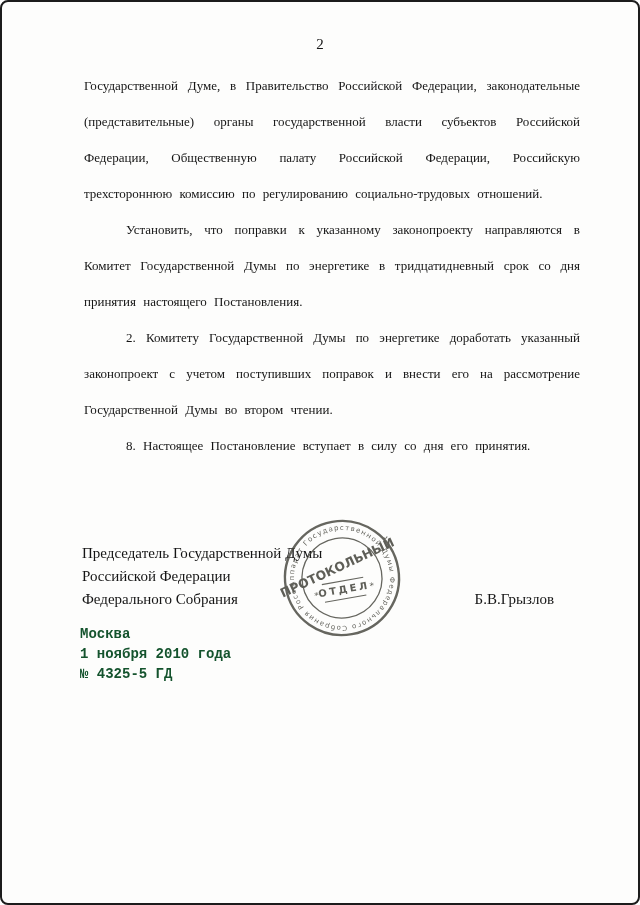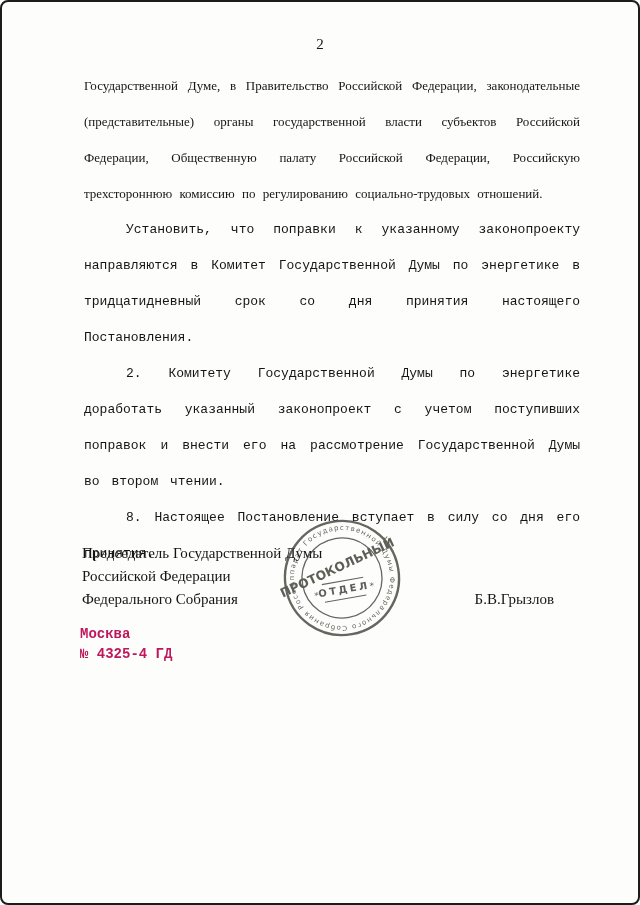--- a/index.html
+++ b/index.html
@@ -30,21 +30,21 @@
     position: absolute;
     top: 66px;
     left: 82px;
     width: 496px;
     font-size: 13px;
     line-height: 36px;
     text-align: justify;
     word-spacing: 4px;
   }
   .body-text p { margin: 0; }
-  .body-text p.indent { text-indent: 42px; font-family: Liberation Mono, monospace; }
+  .body-text p.indent { text-indent: 42px; }
 
   .signature {
     position: absolute;
     top: 540px;
     left: 80px;
     right: 64px;
     height: 80px;
     font-size: 15px;
   }
   .sig-title div { line-height: 23px; white-space: nowrap; }
@@ -64,21 +64,21 @@
   }
 
   .footer {
     position: absolute;
     top: 622px;
     left: 78px;
     font-family: "Liberation Mono", monospace;
     font-weight: bold;
     font-size: 14px;
     line-height: 20px;
-    color: #be185d;
+    color: #14532d;
   }
 </style>
 </head>
 <body>
 
 <div class="page">
 
   <div class="page-number">2</div>
 
   <div class="body-text">
@@ -111,16 +111,17 @@
         <text x="70" y="85" font-size="10" font-weight="bold" letter-spacing="2.5">ОТДЕЛ</text>
         <line x1="49" y1="91" x2="91" y2="91" stroke="#45453d" stroke-width="1.1"></line>
         <text x="42" y="86" font-size="9">*</text>
         <text x="98" y="86" font-size="9">*</text>
       </g>
     </g>
   </svg>
 
   <div class="footer">
     <div>Москва</div>
-    <div>№ 4325-4 ГД</div>
+    <div>1 ноября 2010 года</div>
+    <div>№ 4325-5 ГД</div>
   </div>
 
 </div>
 
 </body></html>

